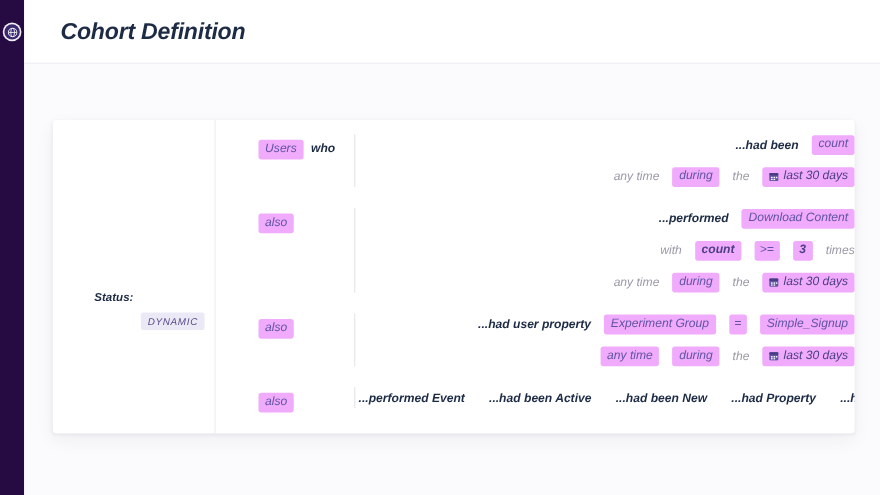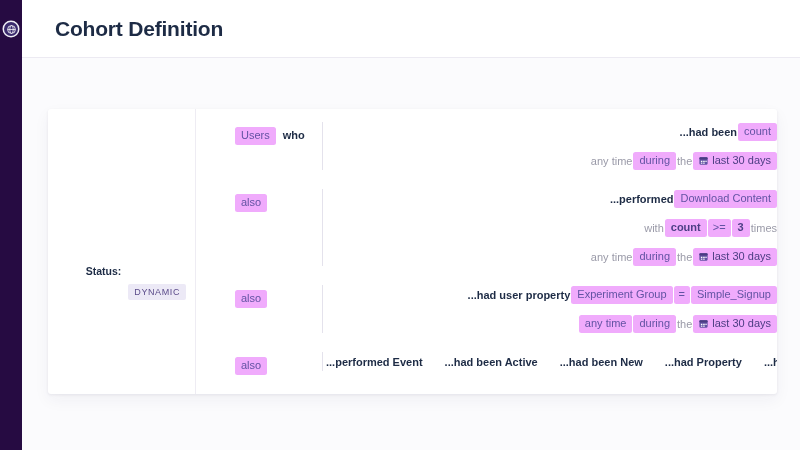--- a/index.html
+++ b/index.html
@@ -13,20 +13,21 @@
     background: #ffffff;
     font-family: "Liberation Sans", sans-serif;
     -webkit-font-smoothing: antialiased;
   }
 
   .app {
     position: relative;
     width: 800px;
     height: 392px;
     background: #fbfbfd;
+    font-style: italic;
   }
 
   
   .rail {
     position: absolute;
     left: 0; top: 0;
     width: 22px;
     height: 450px;
     background: #260b42;
   }
@@ -167,21 +168,21 @@
     left: 130px;
     top: 0;
     right: 0;
   }
   .row {
     display: flex;
     align-items: center;
     justify-content: flex-end;
     height: 29px;
     padding-right: 0;
-    gap: 1px;
+    gap: 12px;
     white-space: nowrap;
   }
   .row.opts {
     justify-content: flex-start;
     gap: 0;
   }
 
   
   .t-strong {
     font-size: 11px;

